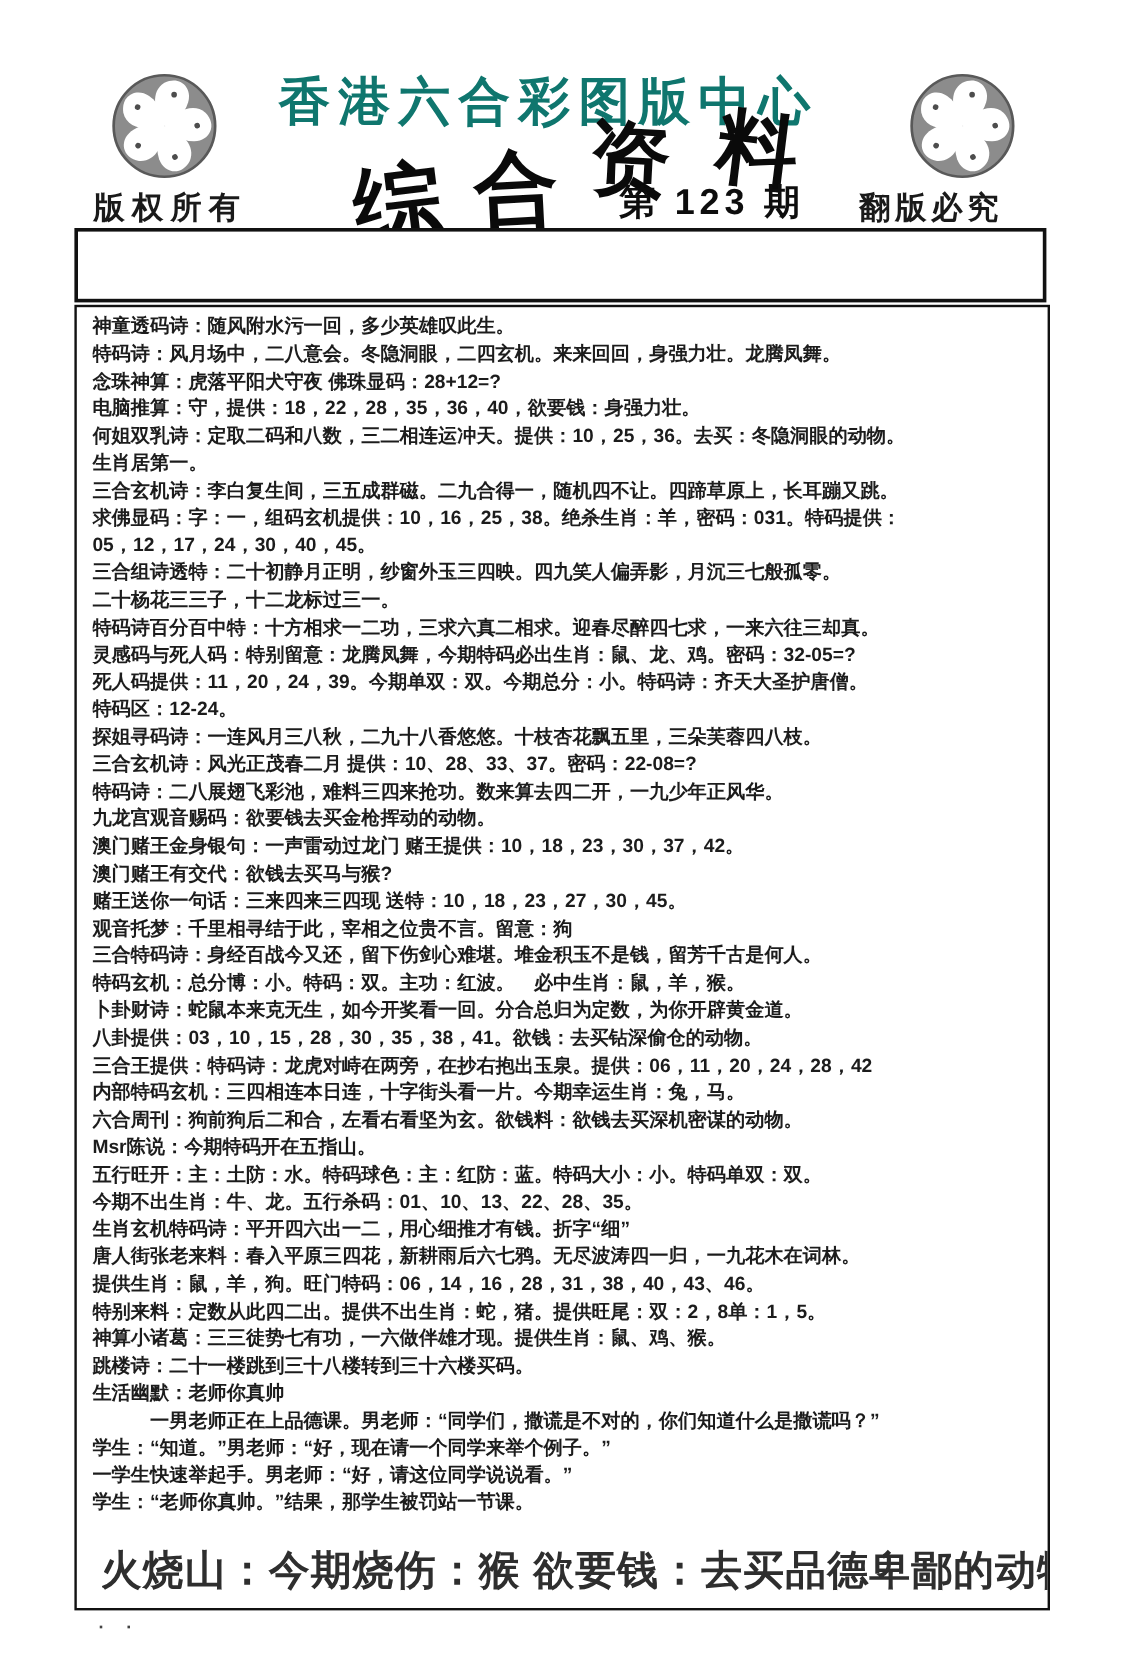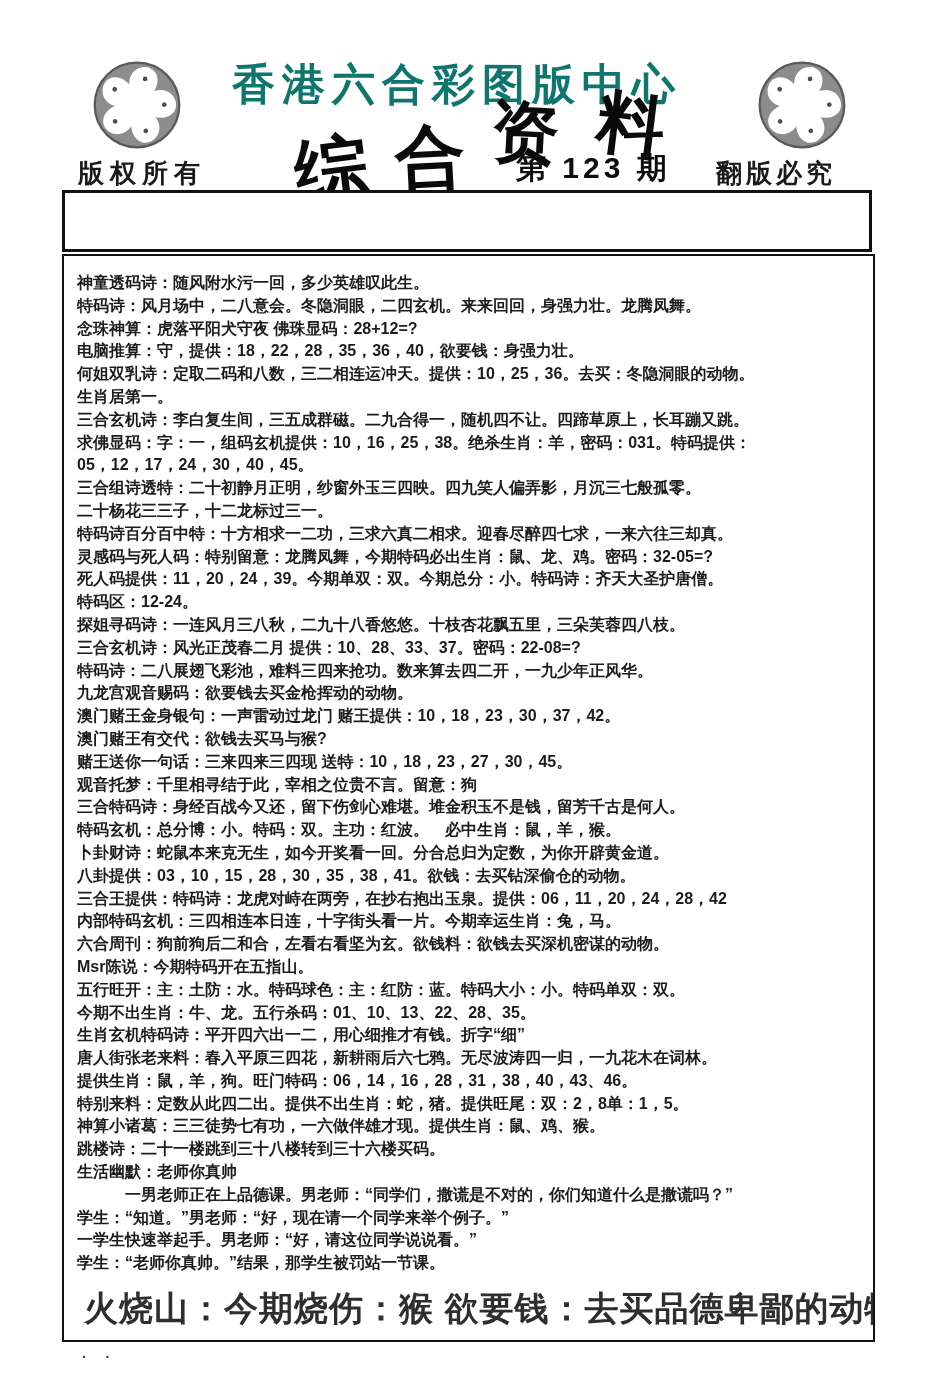--- a/index.html
+++ b/index.html
@@ -23,21 +23,21 @@
   .issue { position:absolute; left:516px; top:148px; font-size:30px; font-weight:700;
            letter-spacing:4px; white-space:pre; color:#0d0d0d; }
   .copy-left  { position:absolute; left:78px;  top:156px; font-size:26px; font-weight:700; letter-spacing:6px; }
   .copy-right { position:absolute; left:716px; top:156px; font-size:26px; font-weight:800; letter-spacing:4px; }
 
   
   .empty-box { position:absolute; left:62px; top:190px; width:810px; height:62px;
                border:3px solid #111; background:#fff; }
   .main-box { position:absolute; left:62px; top:254px; width:813px; height:1088px;
               border:2px solid #111; background:#fff; display:flex; flex-direction:column; }
-  .lines { flex:1; overflow:hidden; padding:6px 6px 0 13px;margin-top:10px; }
+  .lines { flex:1; overflow:hidden; padding:6px 6px 0 13px; }
   .line { font-size:16px; font-weight:700; line-height:22.8px; white-space:pre;
           color:#1c1c1c; overflow:hidden; }
   .footer-line { font-size:34px; font-weight:800; color:#2e2e2e; white-space:pre;
                  padding:2px 4px 8px 20px; letter-spacing:1px; overflow:hidden; }
 
   .page-marks { position:absolute; left:82px; top:1348px; font-size:15px; font-weight:700;
                 letter-spacing:7px; color:#444; }
 </style>
 </head>
 <body>

